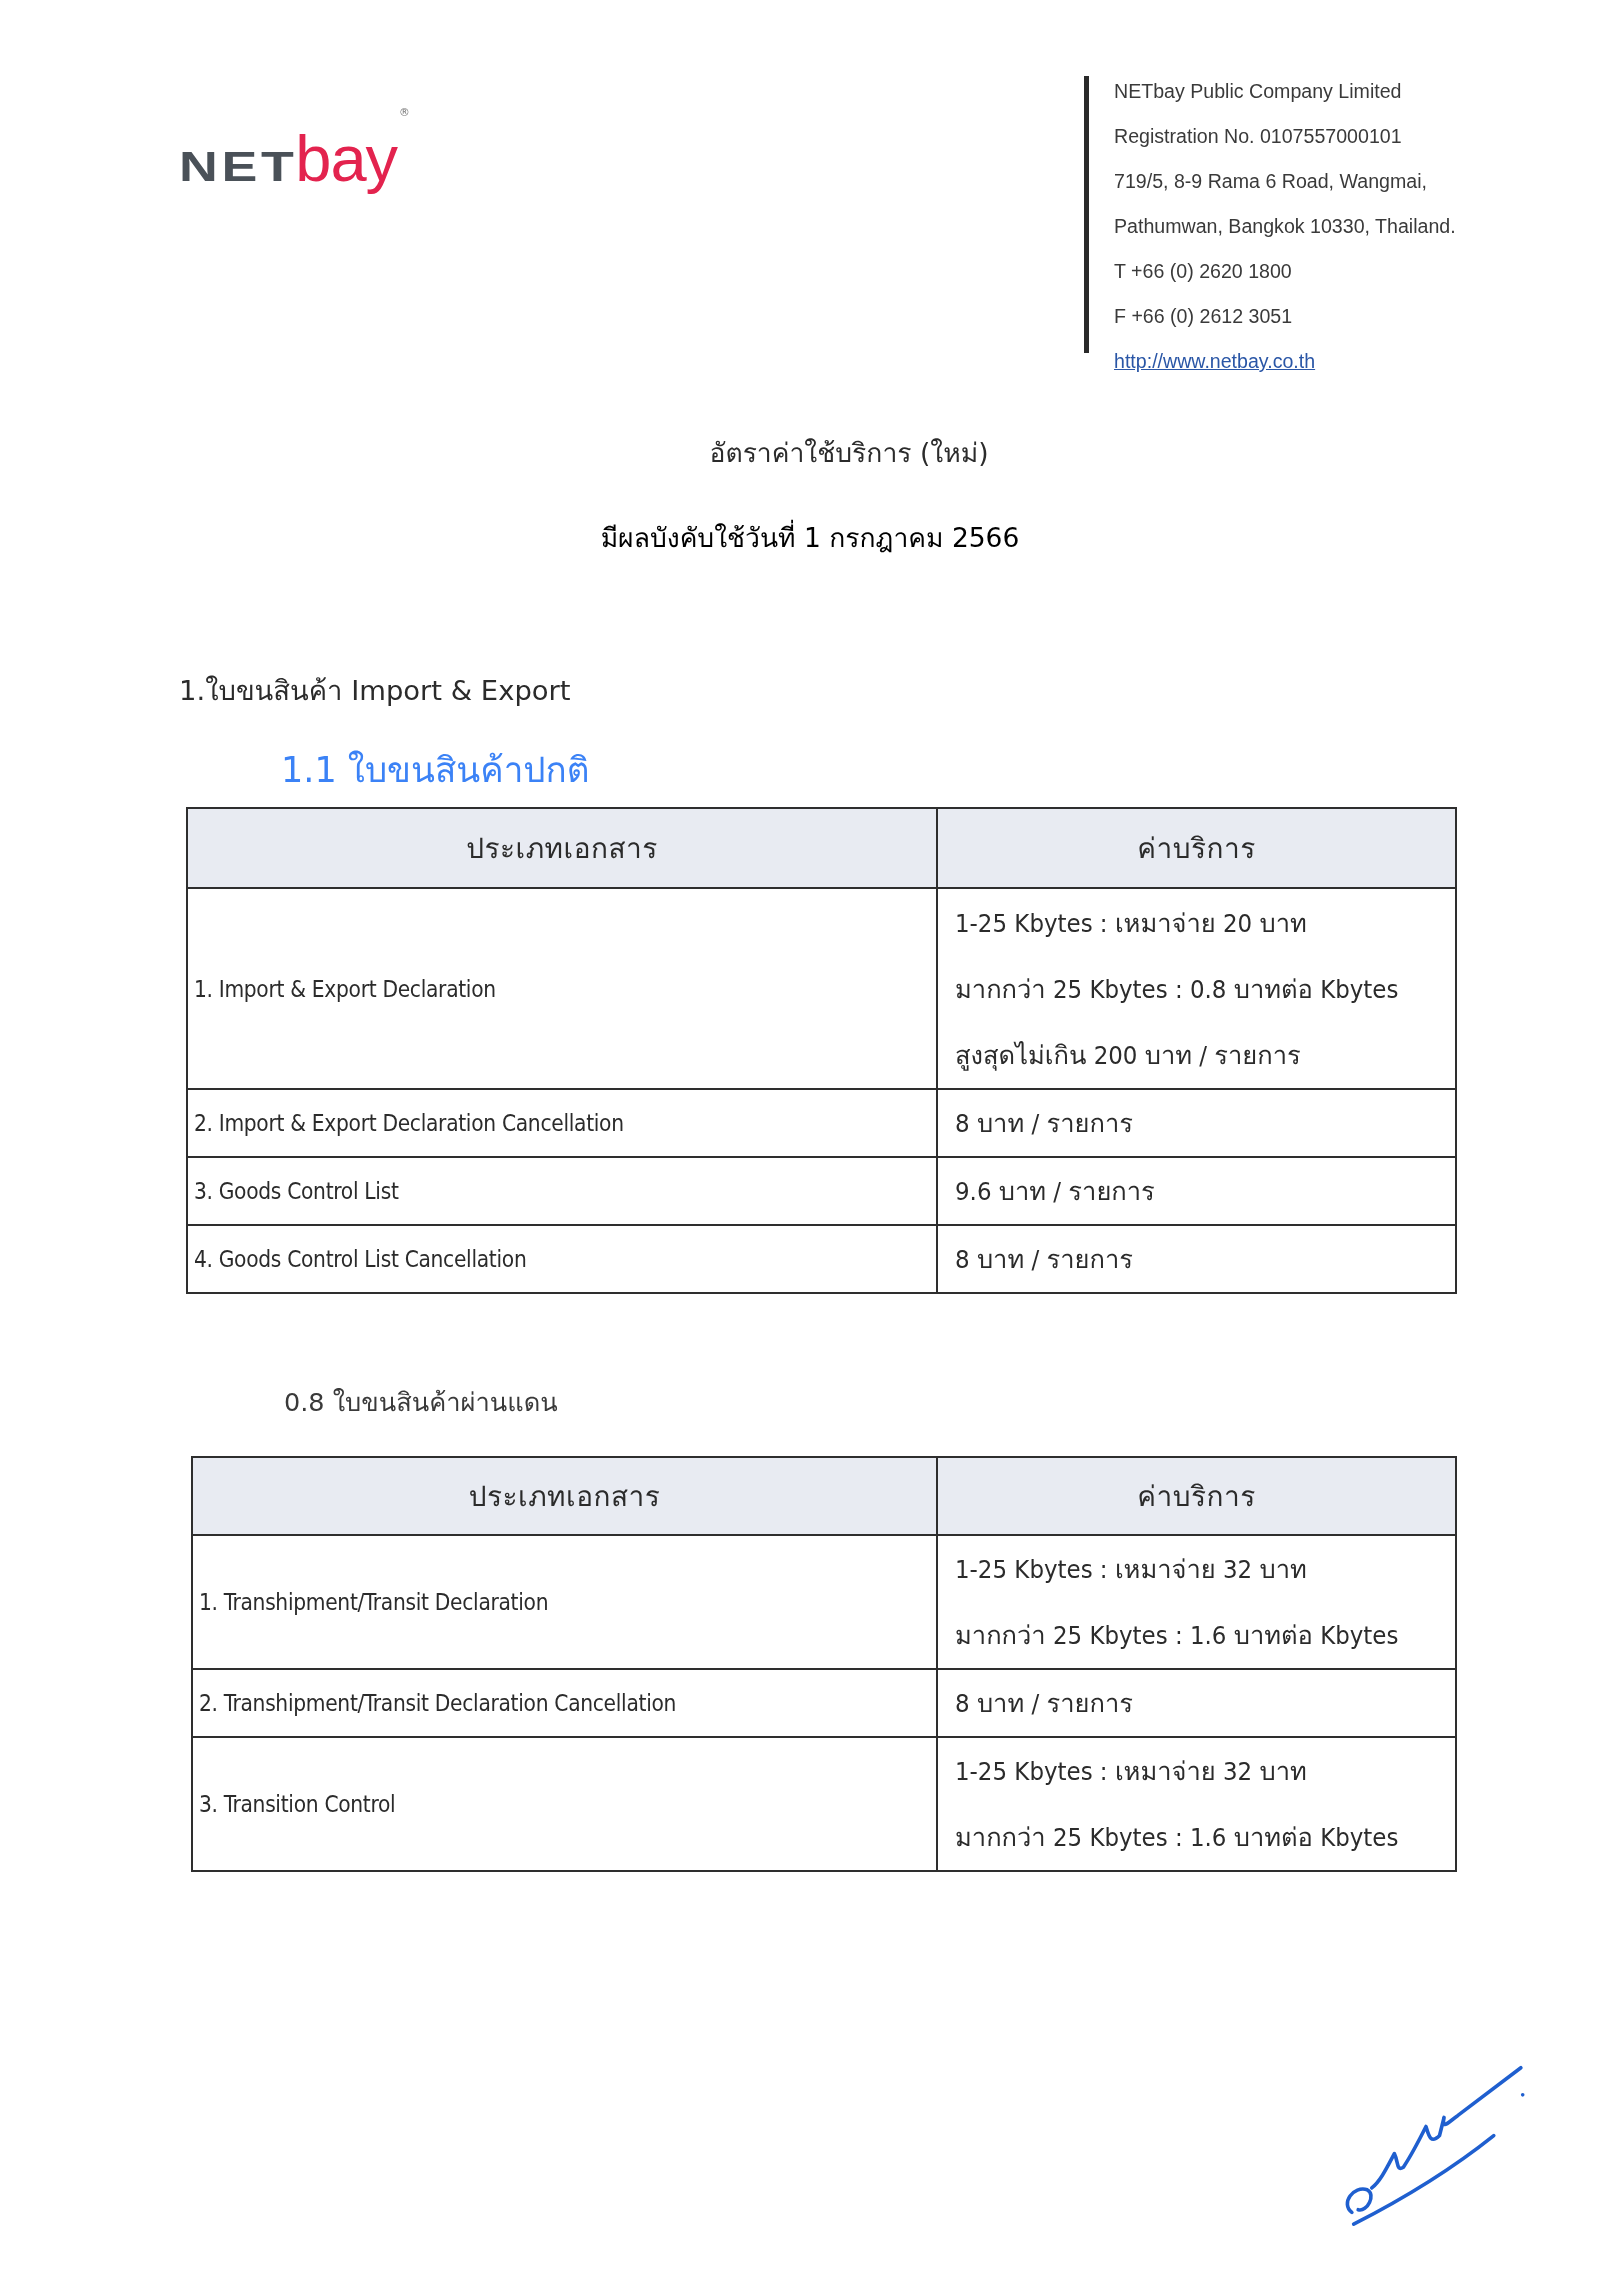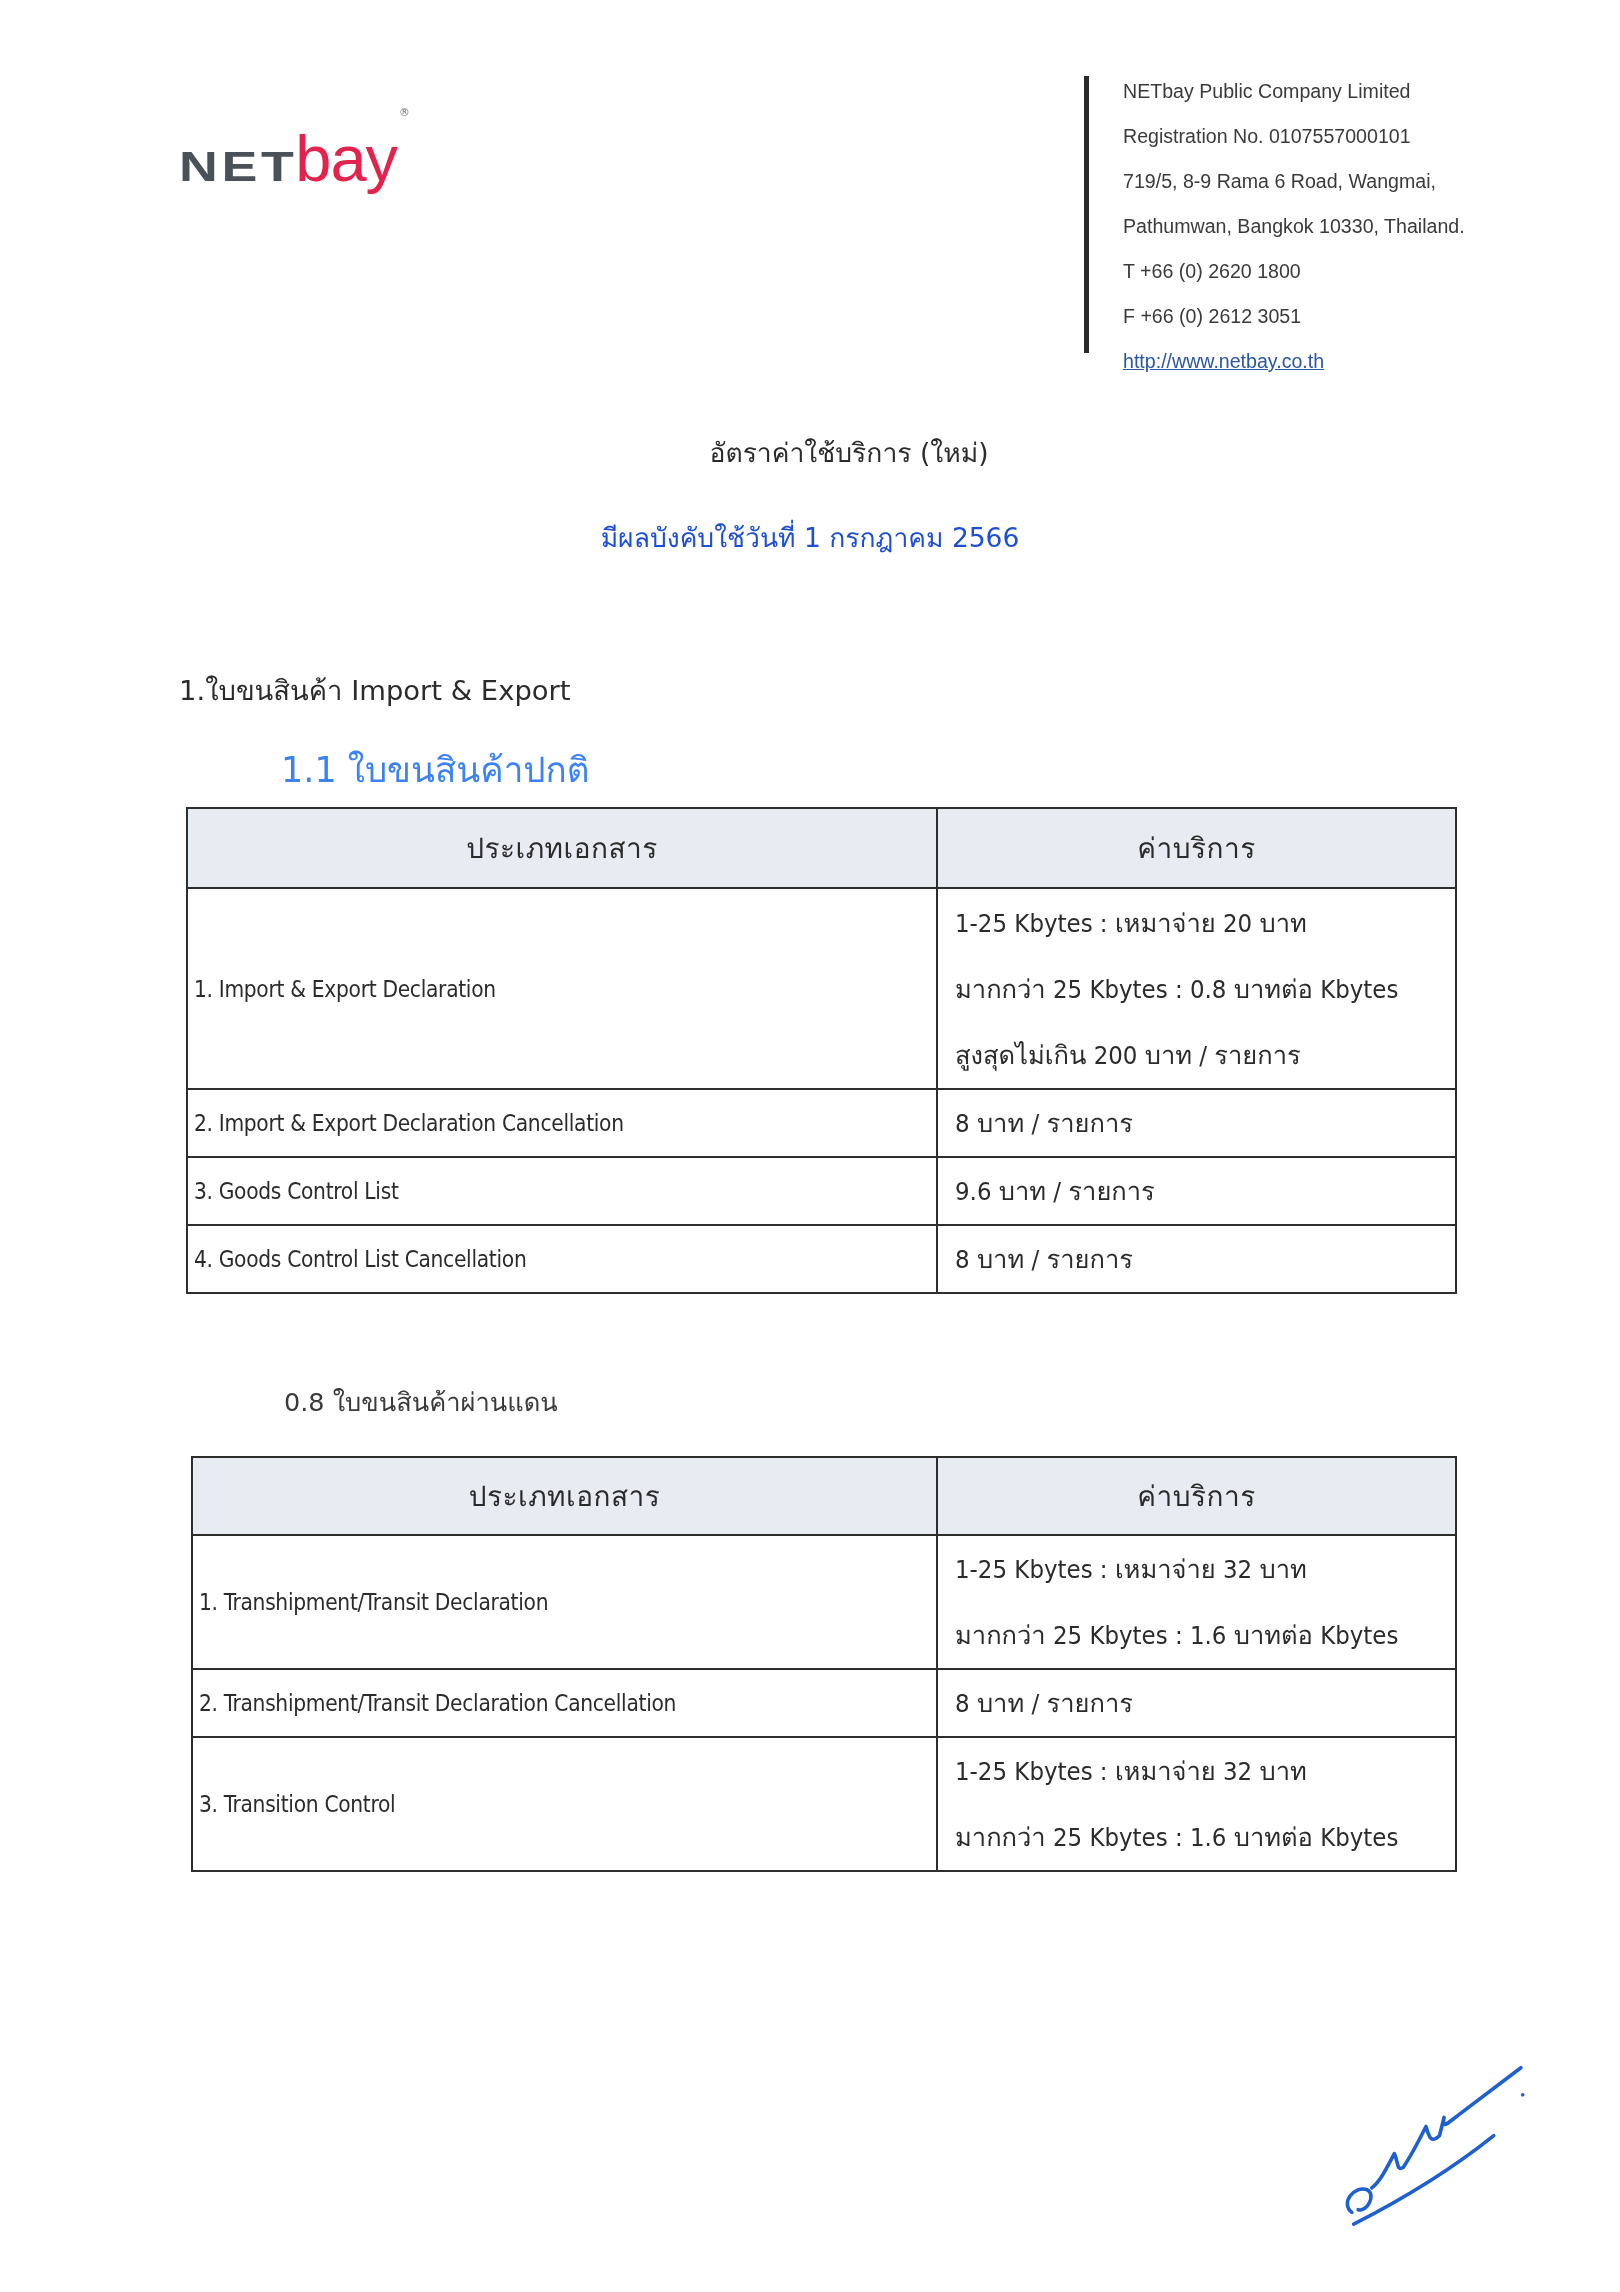--- a/index.html
+++ b/index.html
@@ -12,28 +12,28 @@
   .logo-net { font-family: "Liberation Sans", sans-serif; font-weight: bold; font-size: 43px;
               color: #4a5158; letter-spacing: 2.9px; line-height: 1; transform: scaleX(1.25);
               transform-origin: left bottom; margin-right: 21.6px; }
   .logo-bay { font-family: "Liberation Sans", sans-serif; font-size: 65px; color: #e3234e;
               line-height: 0.9; letter-spacing: -1px; }
   .logo-reg { font-size: 10.8px; color: #777; align-self: flex-start; margin-left: 2px; margin-top: -3.9px; }
 
   
   .company-bar { left: 1084px; top: 76px; width: 4.9px; height: 277px; background: #2a2a2a; }
   .company { left: 1114px; top: 69px; font-family: "Liberation Sans", sans-serif; font-size: 19.6px;
-             color: #3a3a3a; line-height: 45px; margin-left: 9px; }
+             color: #3a3a3a; line-height: 45px; }
   .company div { white-space: nowrap; }
   .company .link { color: #2a56a6; text-decoration: underline; }
 
   
   .title { left: 0; width: 1620px; text-align: center; }
   .t1 { top: 432px; font-size: 26.5px; padding-left: 39px; }
-  .t2 { top: 517px; font-size: 26.5px; color: #1d4ed8; }
+  .t2 { top: 517px; font-size: 26.5px; color: #000000; }
 
   .sec { left: 179px; top: 669px; font-size: 27.4px; color: #2b2b2b; }
   .sub1 { left: 281px; top: 742px; font-size: 35px; color: #3b82f6; }
   .sub2 { left: 284px; top: 1382px; font-size: 25.5px; color: #3a3a3a; }
 
   
   table.fees { position: absolute; border-collapse: collapse; table-layout: fixed;
                font-family: "DejaVu Sans Condensed", "DejaVu Sans", sans-serif; }
   table.fees th, table.fees td { border: 2.9px solid #2e2e2e; padding: 0 5.9px; vertical-align: middle; }
   table.fees th { background: #e8ebf2; font-size: 28px; font-weight: normal; text-align: center;

